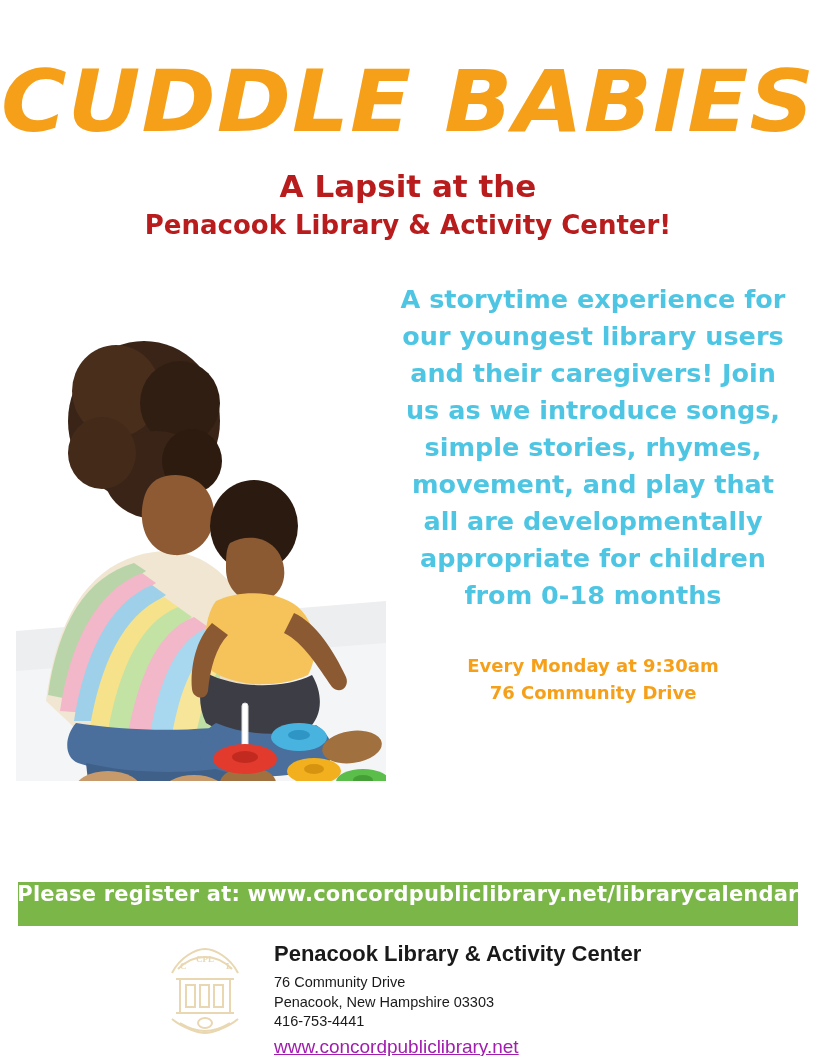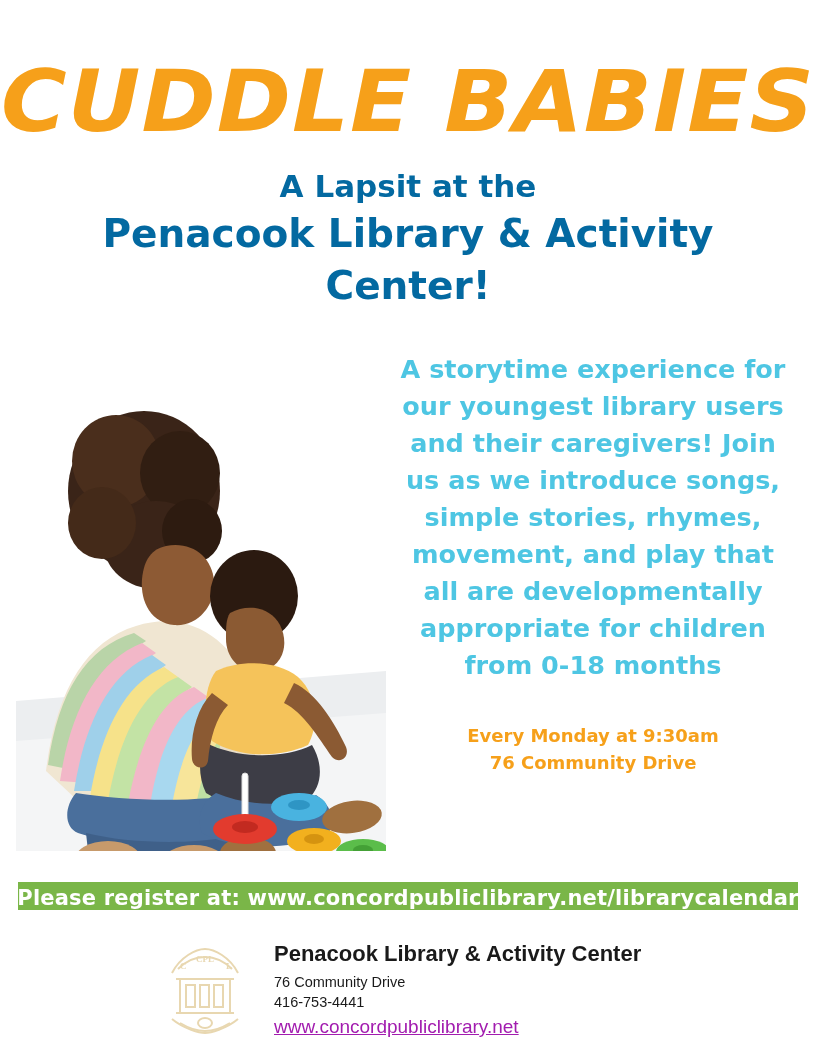--- a/index.html
+++ b/index.html
@@ -33,31 +33,31 @@
     color: #f6a01a;
     margin: 0;
     padding-top: 38px;
     line-height: 1.0;
     transform: scaleX(1.04);
   }
 
   
   .subtitle {
     text-align: center;
-    color: #0369a1;
+    color: #b91c1c;
     font-family: "DejaVu Sans", sans-serif;
     font-weight: bold;
     font-size: 31px;
     line-height: 1.35;
     margin: 22px 0 0 0;
     padding: 0 40px;
   }
   .subtitle .line2 {
     display: block;
-    font-size: 39px;
+    font-size: 26px;
   }
 
   
   .middle {
     position: relative;
     margin-top: 28px;
     height: 540px;
   }
   .photo {
     position: absolute;
@@ -94,24 +94,24 @@
     line-height: 1.5;
     margin: 38px 0 0 0;
   }
 
   
   .register-band {
     position: absolute;
     left: 18px;
     right: 18px;
     top: 862px;
-    height: 28px;
+    height: 44px;
     background: #7ab648;
     display: flex;
-    align-items: flex-end;
+    align-items: flex-start;
     justify-content: center;
   }
   .register-band .reg-text {
     color: #ffffff;
     font-family: "DejaVu Sans", sans-serif;
     font-weight: bold;
     font-size: 21px;
     letter-spacing: 0.2px;
     white-space: nowrap;
   }
@@ -277,18 +277,19 @@
         <g fill="#e8d7b0" font-family="Liberation Serif, serif" font-size="9" font-weight="bold">
           <text x="30" y="30">C</text>
           <text x="46" y="23">CPL</text>
           <text x="76" y="30">L</text>
         </g>
       </svg>
     </div>
     <div class="footer-info">
       <p class="org-name">Penacook Library &amp; Activity Center</p>
       <p class="addr-line">76 Community Drive</p>
+      <p class="addr-line">Penacook, New Hampshire 03303</p>
       <p class="addr-line">416-753-4441</p>
       <a class="web-link" href="#">www.concordpubliclibrary.net</a>
     </div>
   </div>
 
 </div>
 
 </body></html>

